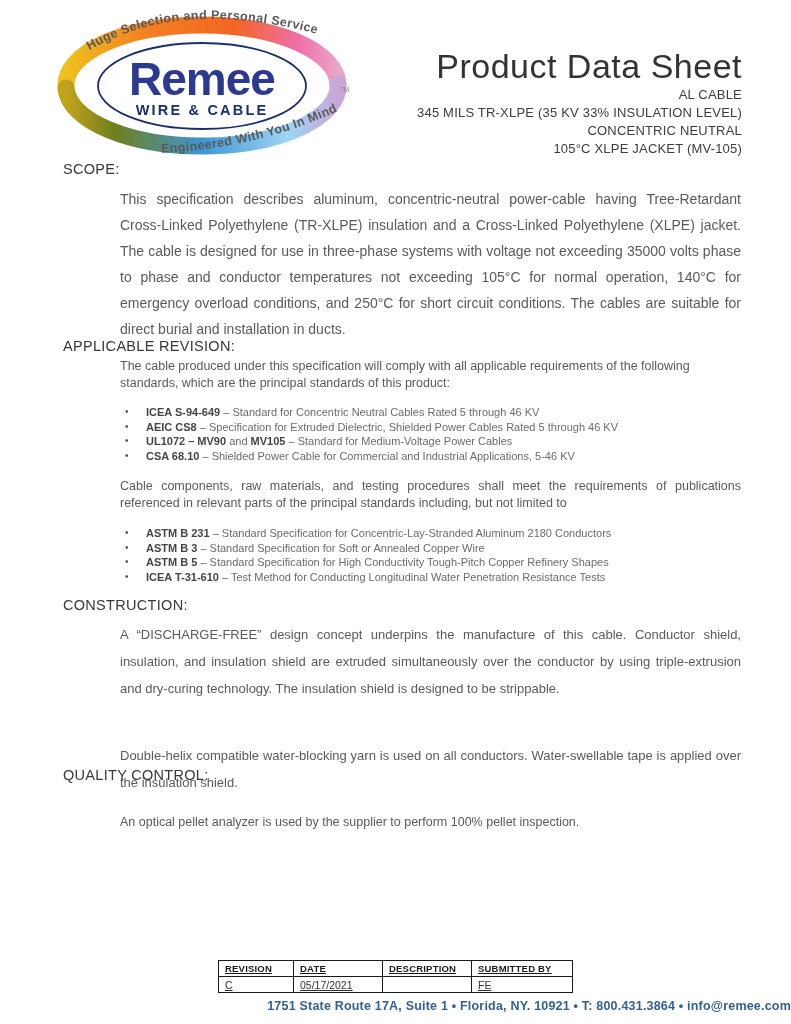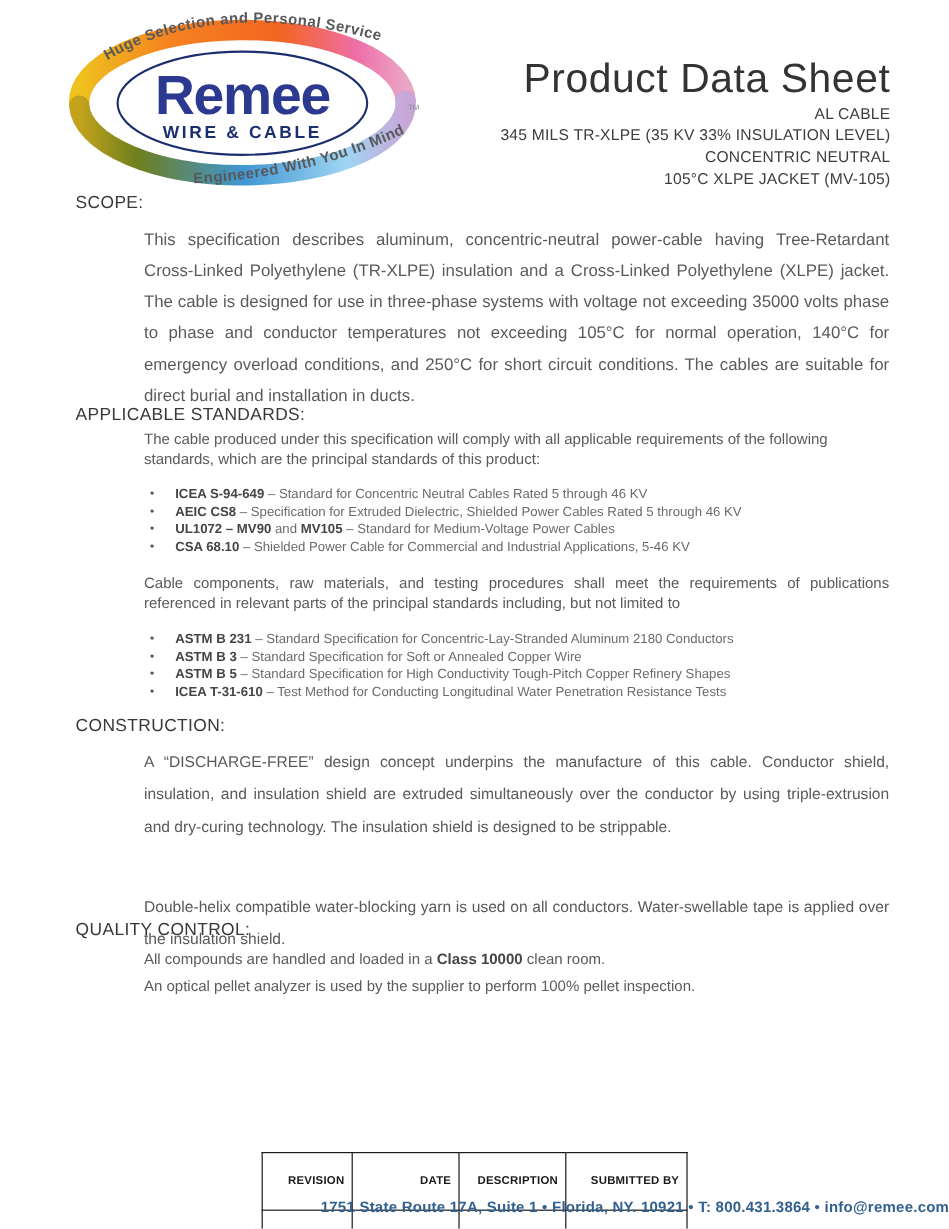--- a/index.html
+++ b/index.html
@@ -36,21 +36,21 @@
   .list2{top:526px;}
   .li{position:relative;padding-left:21px;font-size:11px;line-height:14.5px;}
   .li .bullet{position:absolute;left:0;top:0;font-size:10px;color:#555;}
   .li b{color:#454545;}
 
   b.dark{color:#454545;}
 
   
   .rev-table-wrap{position:absolute;top:960px;left:0;width:791px;text-align:center;}
   table.rev{border-collapse:collapse;margin:0 auto;}
-  table.rev th, table.rev td{border:1px solid #1a1a1a;padding:16px 6px;text-align:right;height:15px;}
+  table.rev th, table.rev td{border:1px solid #1a1a1a;padding:0 6px;text-align:left;height:15px;text-decoration:underline;}
   table.rev th{font-size:9.5px;font-weight:bold;color:#1a1a1a;letter-spacing:.2px;}
   table.rev td{font-size:10.5px;color:#333;}
   .col-rev{width:62px;} .col-date{width:76px;} .col-desc{width:76px;} .col-sub{width:88px;}
 
   
   .footer-line{position:absolute;top:999px;left:0;width:791px;text-align:right;
                font-size:12.5px;font-weight:bold;color:#33618f;letter-spacing:.2px;}
 </style>
 </head>
 <body>
@@ -103,21 +103,21 @@
     <div class="doc-title">Product Data Sheet</div>
     <div class="doc-sub">AL CABLE</div>
     <div class="doc-sub">345 MILS TR-XLPE (35 KV 33% INSULATION LEVEL)</div>
     <div class="doc-sub">CONCENTRIC NEUTRAL</div>
     <div class="doc-sub">105°C XLPE JACKET (MV-105)</div>
   </div>
 
   <div class="sec-h" style="top:161px;">SCOPE:</div>
   <div class="body-text scope-body just">This specification describes aluminum, concentric-neutral power-cable having Tree-Retardant Cross-Linked Polyethylene (TR-XLPE) insulation and a Cross-Linked Polyethylene (XLPE) jacket. The cable is designed for use in three-phase systems with voltage not exceeding 35000 volts phase to phase and conductor temperatures not exceeding 105°C for normal operation, 140°C for emergency overload conditions, and 250°C for short circuit conditions. The cables are suitable for direct burial and installation in ducts.</div>
 
-  <div class="sec-h" style="top:338px;">APPLICABLE STANDARDS:</div>
+  <div class="sec-h" style="top:338px;">APPLICABLE REVISION:</div>
   <div class="body-text std-intro">The cable produced under this specification will comply with all applicable requirements of the following standards, which are the principal standards of this product:</div>
 
   <div class="bullet-list list1">
     <div class="li">
       <span class="bullet">•</span>
       <b>ICEA S-94-649</b><span></span><b></b><span> – Standard for Concentric Neutral Cables Rated 5 through 46 KV</span>
     </div>
     <div class="li">
       <span class="bullet">•</span>
       <b>AEIC CS8</b><span></span><b></b><span> – Specification for Extruded Dielectric, Shielded Power Cables Rated 5 through 46 KV</span>
@@ -151,23 +151,20 @@
       <span class="bullet">•</span>
       <b>ICEA T-31-610</b><span></span><b></b><span> – Test Method for Conducting Longitudinal Water Penetration Resistance Tests</span>
     </div>
   </div>
 
   <div class="sec-h" style="top:597px;">CONSTRUCTION:</div>
   <div class="body-text cons-para1 just">A “DISCHARGE-FREE” design concept underpins the manufacture of this cable. Conductor shield, insulation, and insulation shield are extruded simultaneously over the conductor by using triple-extrusion and dry-curing technology. The insulation shield is designed to be strippable.</div>
   <div class="body-text cons-para2 just">Double-helix compatible water-blocking yarn is used on all conductors. Water-swellable tape is applied over the insulation shield.</div>
 
   <div class="sec-h" style="top:767px;">QUALITY CONTROL:</div>
-  <div class="body-text q-line1">
-    <span>All compounds are handled and loaded in a </span><b class="dark">Class 10000</b><span> clean room.</span>
-  </div>
   <div class="body-text q-line2">An optical pellet analyzer is used by the supplier to perform 100% pellet inspection.</div>
 
   <div class="rev-table-wrap">
     <table class="rev">
       <tbody>
           <tr>
         <th class="col-rev">REVISION</th>
         <th class="col-date">DATE</th>
         <th class="col-desc">DESCRIPTION</th>
         <th class="col-sub">SUBMITTED BY</th>

